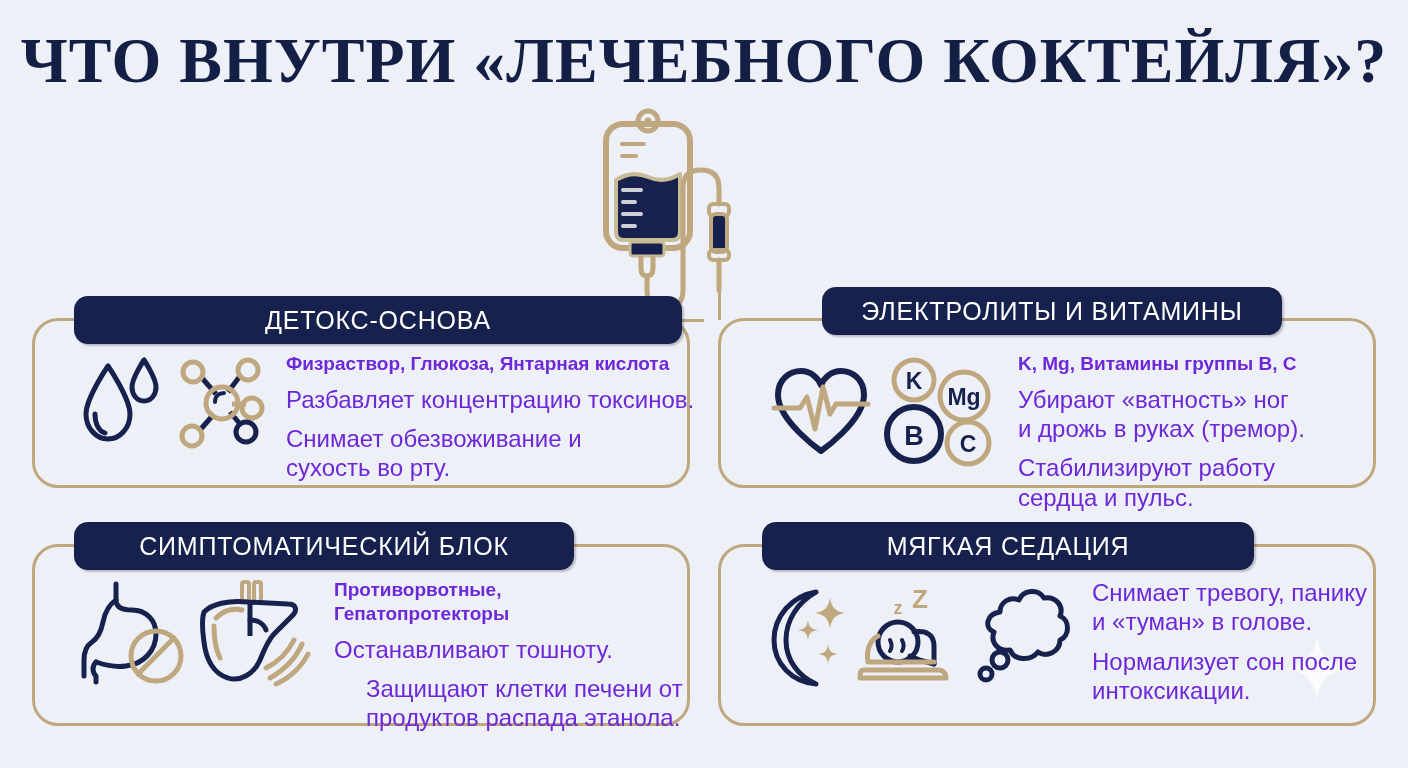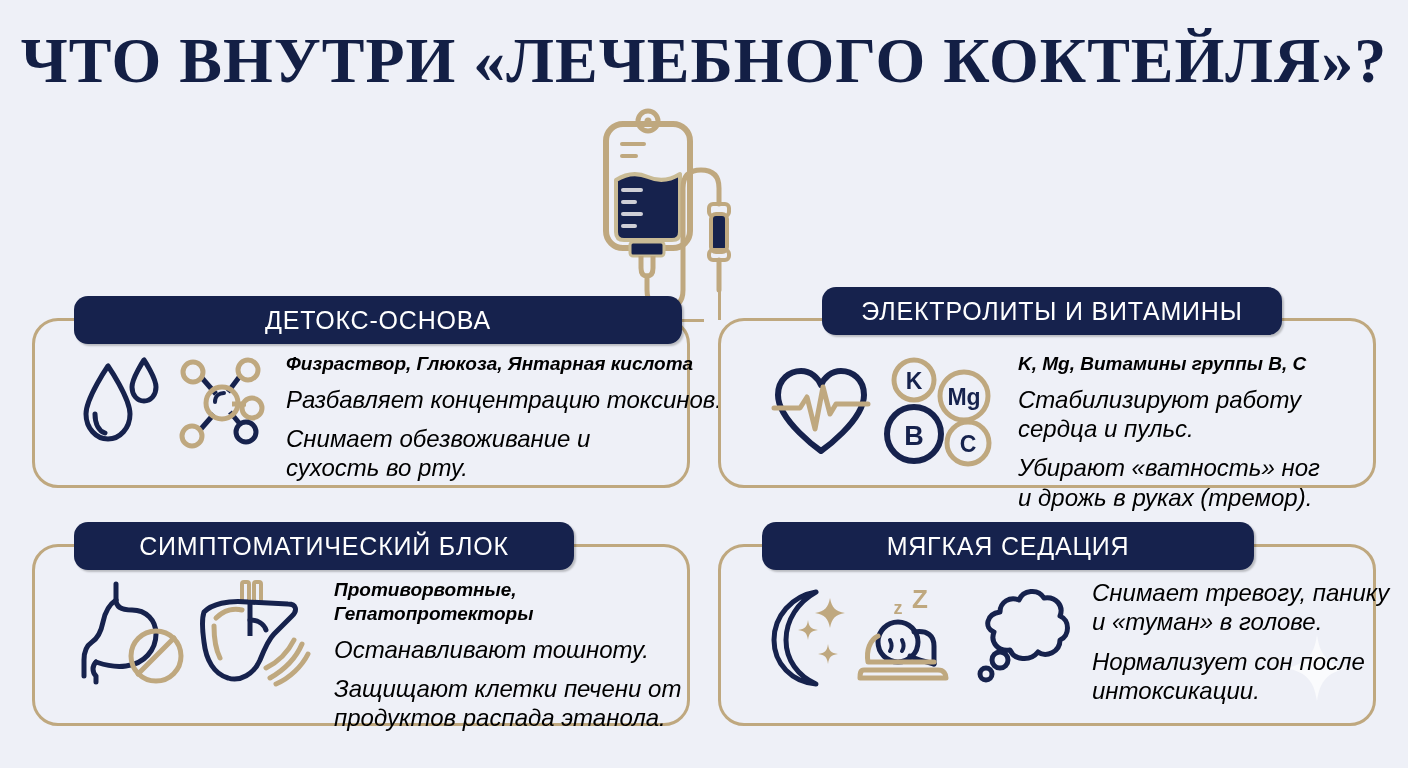--- a/index.html
+++ b/index.html
@@ -60,21 +60,21 @@
   .pill-br { left: 762px; top: 522px; width: 492px; }
 
   
   .conn { position: absolute; background: #bfa87f; }
   .conn-h1 { left: 586px; top: 319px; width: 118px; height: 3px; }
   .conn-v1 { left: 718px; top: 286px; width: 3px;  height: 34px; }
 
   
   .content { position: absolute; display: flex; align-items: flex-start; }
   .icons { display: flex; align-items: center; flex: 0 0 auto; }
-  .txt { color: #000000; font-style: italic; }
+  .txt { color: #6d28d9; }
   .txt .strong { font-weight: 700; font-size: 19px; line-height: 1.25; margin-bottom: 9px; }
   .txt .para   { font-weight: 400; font-size: 24px; line-height: 1.22; margin-bottom: 10px; }
   .txt .para:last-child { margin-bottom: 0; }
 
   .c-tl { left: 78px;  top: 352px; }
   .c-tr { left: 766px; top: 352px; }
   .c-bl { left: 78px;  top: 578px; }
   .c-br { left: 756px; top: 578px; }
 
   .c-tl .txt { margin-left: 16px; }
@@ -171,24 +171,24 @@
         <circle cx="84" cy="44" r="24" fill="none" stroke="#bfa87f" stroke-width="5"></circle>
         <text x="84" y="53" text-anchor="middle" font-family="Liberation Sans, sans-serif" font-size="23" font-weight="700" fill="#16224d">Mg</text>
         <circle cx="34" cy="82" r="27" fill="none" stroke="#16224d" stroke-width="6"></circle>
         <text x="34" y="93" text-anchor="middle" font-family="Liberation Sans, sans-serif" font-size="27" font-weight="700" fill="#16224d">B</text>
         <circle cx="88" cy="91" r="21" fill="none" stroke="#bfa87f" stroke-width="5"></circle>
         <text x="88" y="100" text-anchor="middle" font-family="Liberation Sans, sans-serif" font-size="23" font-weight="700" fill="#16224d">C</text>
       </svg>
     </div>
     <div class="txt">
       <div class="strong">K, Mg, Витамины группы B, C</div>
+      <div class="para" style="white-space:pre-line;">Убирают «ватность» ног
+и дрожь в руках (тремор).</div>
       <div class="para" style="white-space:pre-line;">Стабилизируют работу
 сердца и пульс.</div>
-      <div class="para" style="white-space:pre-line;">Убирают «ватность» ног
-и дрожь в руках (тремор).</div>
     </div>
   </div>
 
   <div class="card card-bl"></div>
   <div class="pill pill-bl">СИМПТОМАТИЧЕСКИЙ БЛОК</div>
   <div class="content c-bl">
     <div class="icons">
       <svg width="112" height="110" viewBox="0 0 112 110">
         <path d="M38 6 L38 22 C38 30 46 32 54 32 C68 32 78 42 78 56 C78 72 66 86 48 88 C34 90 24 86 18 84" fill="none" stroke="#16224d" stroke-width="5" stroke-linecap="round" stroke-linejoin="round"></path>
         <path d="M38 22 C32 26 27 34 25 44 C23 54 20 60 14 64 C8 68 6 74 6 82 L6 98" fill="none" stroke="#16224d" stroke-width="5" stroke-linecap="round" stroke-linejoin="round"></path>
@@ -206,21 +206,21 @@
         <path d="M20 48 C20 62 22 72 26 80" fill="none" stroke="#bfa87f" stroke-width="5" stroke-linecap="round"></path>
         <path d="M72 90 C84 84 94 74 100 62" fill="none" stroke="#bfa87f" stroke-width="5" stroke-linecap="round"></path>
         <path d="M76 100 C90 92 102 80 108 66" fill="none" stroke="#bfa87f" stroke-width="5" stroke-linecap="round"></path>
         <path d="M82 106 C96 100 108 88 114 76" fill="none" stroke="#bfa87f" stroke-width="5" stroke-linecap="round"></path>
       </svg>
     </div>
     <div class="txt">
       <div class="strong" style="white-space:pre-line;">Противорвотные,
 Гепатопротекторы</div>
       <div class="para" style="white-space:pre-line;">Останавливают тошноту.</div>
-      <div class="para" style="white-space:pre-line;">Защищают клетки печени от
+      <div class="para" style="white-space:pre-line;margin-left:32px;">Защищают клетки печени от
 продуктов распада этанола.</div>
     </div>
   </div>
 
   <div class="card card-br">
     <svg class="sparkle" width="60" height="66" viewBox="0 0 60 66">
       <path d="M30 0 C33 20 40 28 60 33 C40 38 33 46 30 66 C27 46 20 38 0 33 C20 28 27 20 30 0 Z" fill="#ffffff" opacity="0.75"></path>
     </svg>
   </div>
   <div class="pill pill-br">МЯГКАЯ СЕДАЦИЯ</div>

